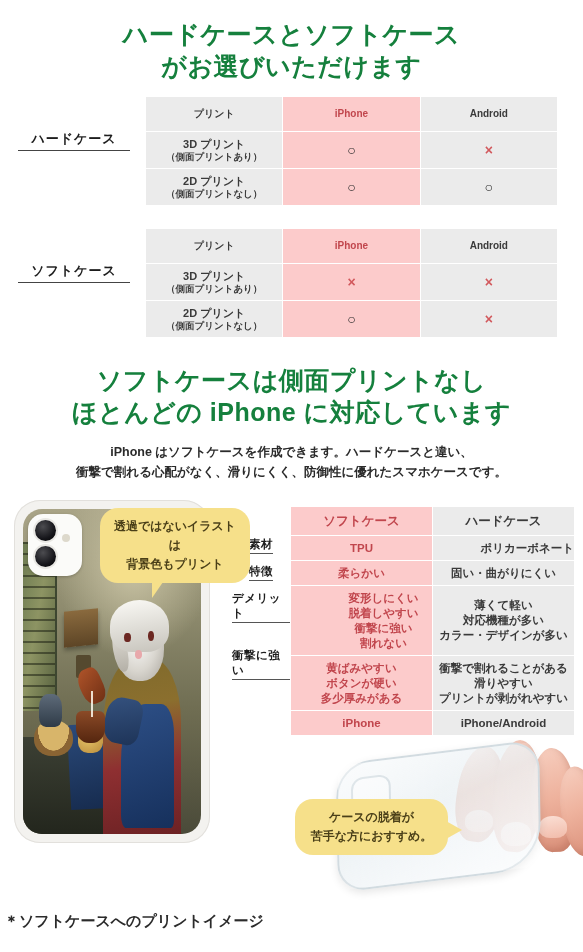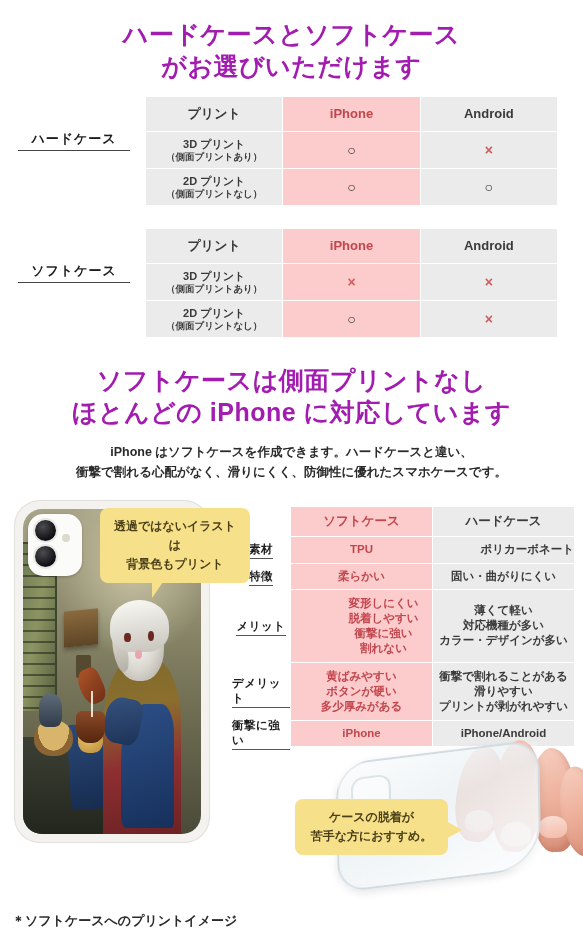--- a/index.html
+++ b/index.html
@@ -10,21 +10,21 @@
     color: #2b2b2b;
     position: relative;
     overflow: hidden;
   }
 
   
   .section-head {
     text-align: center;
     font-weight: bold;
     letter-spacing: 0.5px;
-    color: #a21caf;
+    color: #15803d;
   }
   .h1 { font-size: 25px; line-height: 32px; }
   .lead {
     text-align: center;
     font-size: 12.5px;
     line-height: 20px;
     color: #2b2b2b;
     font-weight: 600;
   }
 
@@ -55,21 +55,21 @@
   table.cmp td, table.cmp th {
     background: #ebebeb;
     text-align: center;
     font-size: 11px;
     line-height: 14px;
     font-weight: 600;
     color: #3a3a3a;
     height: 36px;
     vertical-align: middle;
   }
-  table.cmp th { font-size: 13px; height: 34px; font-weight: 600; }
+  table.cmp th { font-size: 10px; height: 34px; font-weight: 600; }
   table.cmp .pink { background: #fccbcb; }
   table.cmp th.pink { color: #c1464d; }
   .sub { font-size: 9.5px; display: block; line-height: 12px; }
   .mark-o { font-size: 14px; color: #2b2b2b; }
   .mark-x { font-size: 14px; color: #d2595d; }
 
   
   #block2 { padding-top: 26px; }
   #block2 .lead { margin-top: 14px; }
 
@@ -221,21 +221,21 @@
     position: absolute; left: 34px; top: 20px;
     width: 8px; height: 8px; border-radius: 50%;
     background: #ddd9cc;
   }
 
   
   .spec-wrap { position: absolute; left: 232px; top: 6px; width: 345px; }
   .spec-grid { display: flex; }
   .spec-labels { width: 58px; flex: 0 0 58px; }
   .spec-labels .lab {
-    display: flex; align-items: center; justify-content: center;
+    display: flex; align-items: flex-start; justify-content: center;
     font-size: 11.5px; font-weight: bold; color: #1d1d1d;
   }
   .spec-labels .lab span {
     border-bottom: 1.2px solid #555;
     padding-bottom: 1px;
     letter-spacing: .5px;
   }
   table.spec {
     border-collapse: separate;
     border-spacing: 1.5px;
@@ -301,21 +301,21 @@
   .glass-overlay {
     position: absolute; inset: 0;
     background: linear-gradient(150deg, rgba(255,255,255,.50) 0%, rgba(255,255,255,.14) 40%, rgba(255,255,255,.42) 100%);
     pointer-events: none;
   }
 
   
   .bubble {
     position: absolute;
     background: #f6e08a;
-    border-radius: 8px;
+    border-radius: 18px;
     text-align: center;
     font-size: 12px;
     font-weight: bold;
     color: #4a3f18;
     line-height: 19px;
     padding: 9px 12px;
     z-index: 12;
   }
   .bubble::after {
     content: "";
@@ -335,22 +335,22 @@
     left: 295px; top: 299px; width: 153px;
   }
   #bubble-easy::after {
     right: -14px; top: 22px;
     border-width: 9px 0 9px 16px;
     border-color: transparent transparent transparent #f6e08a;
   }
 
   .footnote {
     position: absolute;
-    left: 12px; top: 912px;
-    font-size: 13px;
+    left: 4px; top: 912px;
+    font-size: 15px;
     font-weight: 600;
     color: #2b2b2b;
   }
 </style>
 </head>
 <body>
 
 <div id="block1">
   <div class="section-head h1">
     <div>ハードケースとソフトケース</div>
@@ -484,23 +484,20 @@
     <div class="spec-wrap">
       <div class="spec-grid">
         <div class="spec-labels">
           <div class="lab" style="height:31px;"></div>
           <div class="lab" style="height:27px;">
               <span>素材</span>
             </div>
           <div class="lab" style="height:27px;font-family:Liberation Mono, monospace;">
               <span>特徴</span>
             </div>
-          <div class="lab" style="height:72px;">
-              <span>メリット</span>
-            </div>
           <div class="lab" style="height:57px;">
               <span>デメリット</span>
             </div>
           <div class="lab" style="height:27px;">
               <span>衝撃に強い</span>
             </div>
         </div>
 
         <table class="spec">
           <tbody>

